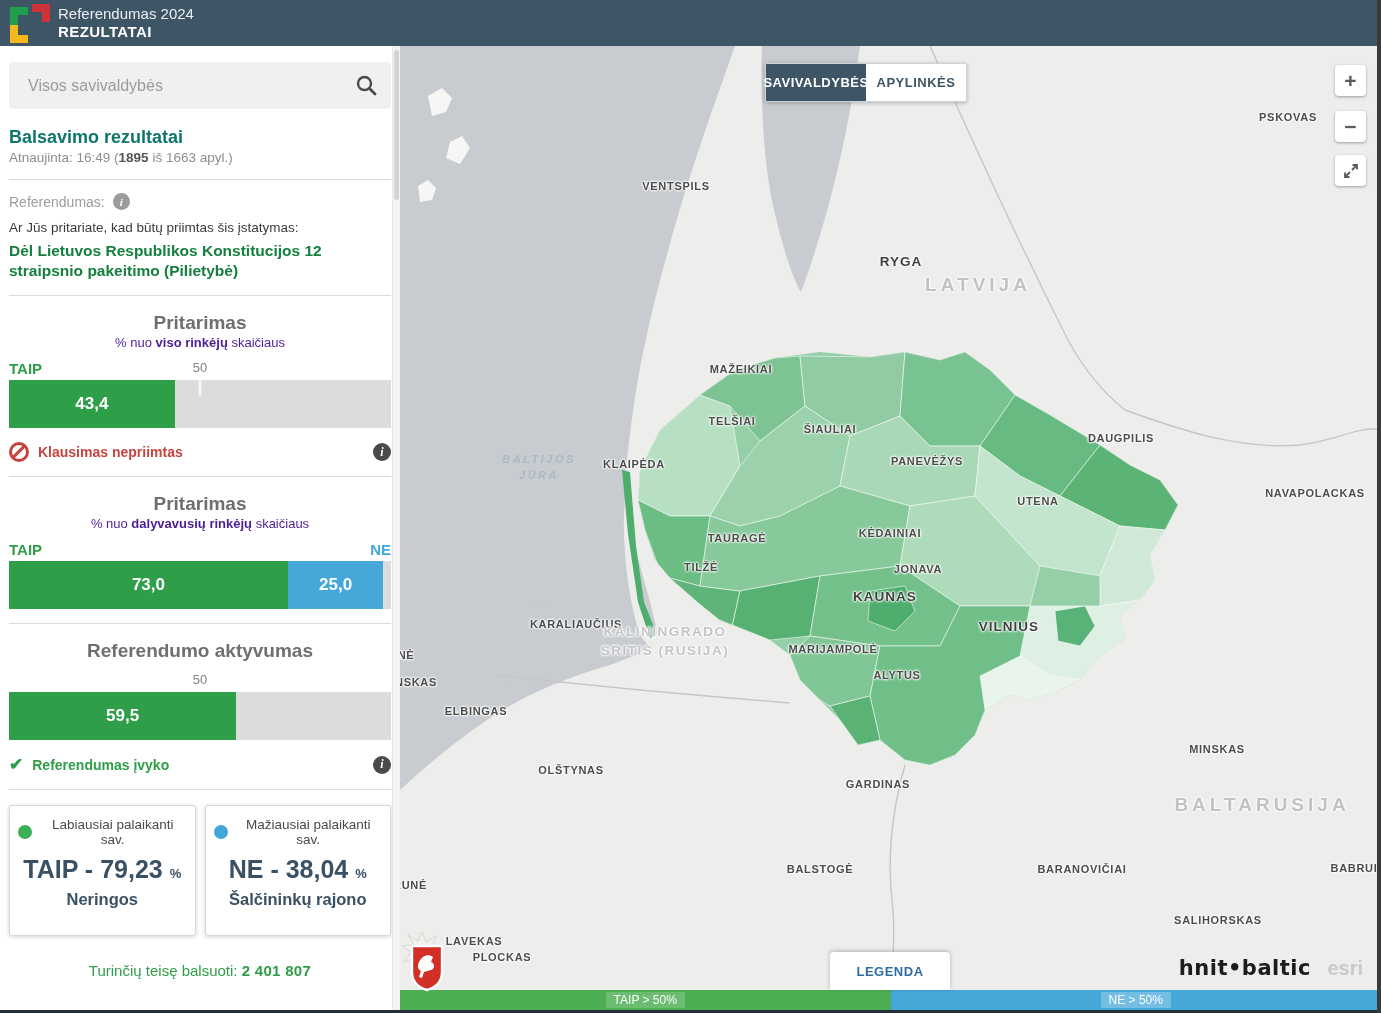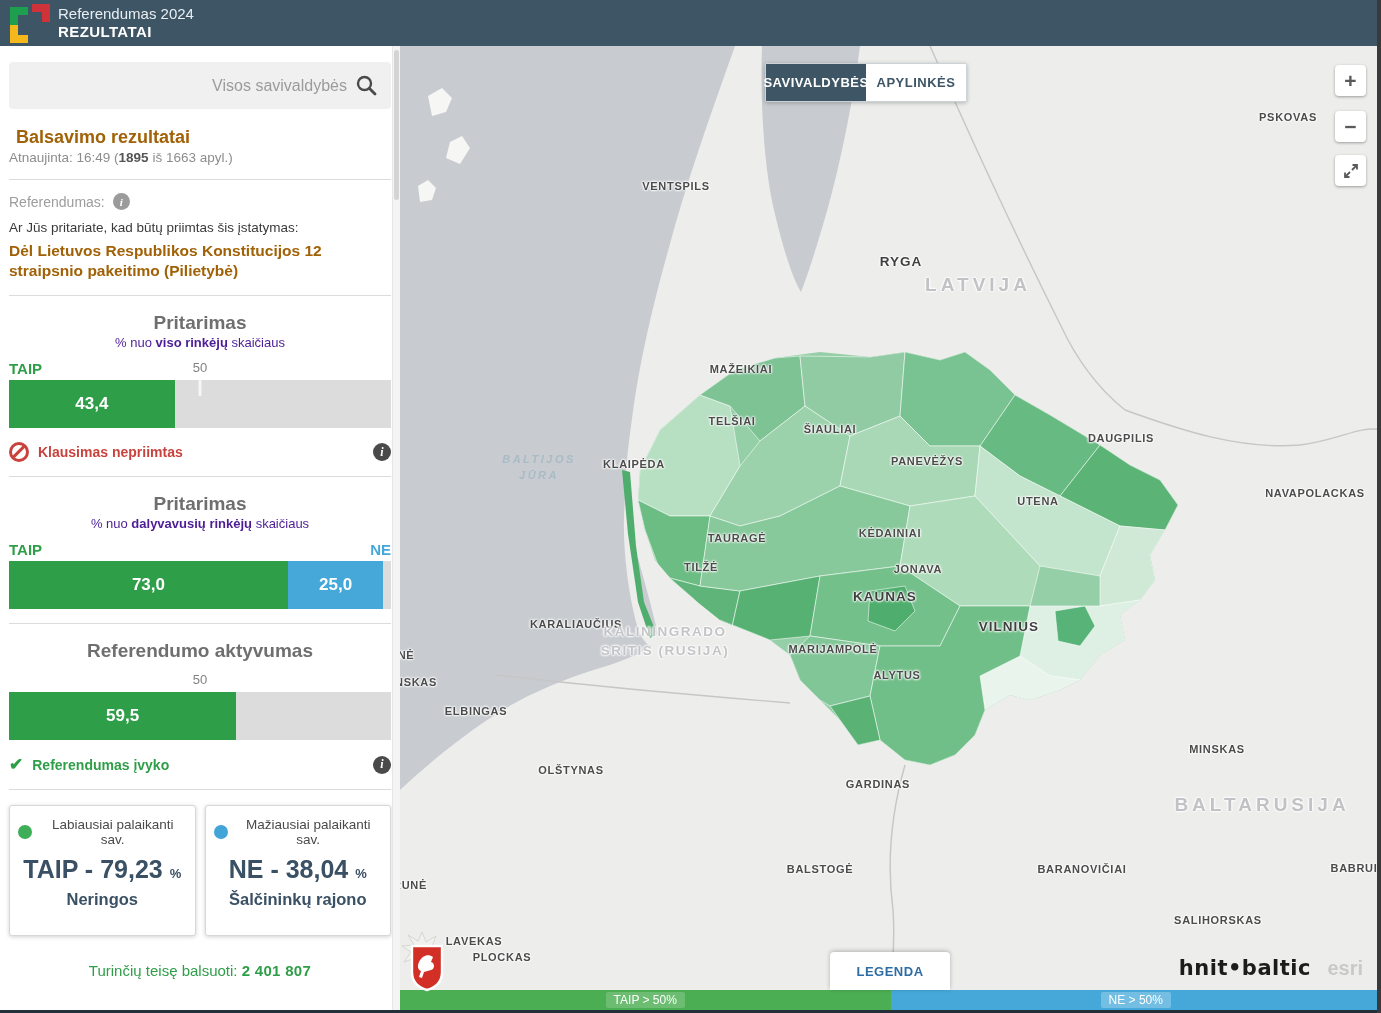--- a/index.html
+++ b/index.html
@@ -9,36 +9,36 @@
   
   .header{position:absolute;left:0;top:0;width:1381px;height:46px;background:var(--header,#3d5565);z-index:30;}
   .logo{position:absolute;left:8px;top:4px;width:44px;height:40px;}
   .htitle{position:absolute;left:58px;top:5px;color:#e9eef2;font-size:15px;line-height:18px;}
   .htitle b{display:block;color:#fff;font-size:15px;letter-spacing:.4px;}
 
   
   .sidebar{position:absolute;left:0;top:46px;width:400px;height:964px;background:#fff;z-index:20;}
   .searchbox{position:relative;margin:16px 9px 0 9px;height:47px;background:#f0f0f0;border-radius:4px;}
   .searchbox input{position:absolute;inset:0;border:0;background:transparent;outline:none;
-      padding:0 44px 0 4px;font:16px "Liberation Sans",sans-serif;color:#444;text-align:right;}
+      padding:0 44px 0 19px;font:16px "Liberation Sans",sans-serif;color:#444;}
   .searchbox input::placeholder{color:#9b9b9b;}
   .search-ic{position:absolute;right:14px;top:12px;}
 
-  .res-title{margin:18px 9px 2px 16px;font-size:18px;font-weight:bold;color:#a16207;}
+  .res-title{margin:18px 9px 2px 9px;font-size:18px;font-weight:bold;color:#0f766e;}
   .updated{margin:2px 9px 0 9px;font-size:13.5px;color:#8d8d8d;}
   .updated b{color:#555;}
   .divider{height:1px;background:#dcdcdc;margin:14px 9px 0 9px;}
 
   .refline{margin:13px 9px 0 9px;font-size:14px;color:#9d9d9d;display:flex;align-items:center;gap:8px;}
   .info-gray,.info-dark{display:inline-flex;width:17px;height:17px;border-radius:50%;
       align-items:center;justify-content:center;color:#fff;font:italic bold 11px "Liberation Serif",serif;}
   .info-gray{background:#9b9b9b;}
   .info-dark{background:#4a4a4a;width:18px;height:18px;font-size:12px;}
   .q-intro{margin:10px 9px 0 9px;font-size:13.5px;color:#3a3a3a;}
-  .q-law{margin:6px 9px 0 9px;font-size:15.5px;font-weight:bold;color:#a16207;line-height:1.3;}
+  .q-law{margin:6px 9px 0 9px;font-size:15.5px;font-weight:bold;color:#15803d;line-height:1.3;}
 
   .sec-title{margin:16px 0 0 0;text-align:center;font-size:19px;font-weight:bold;color:#6f6f6f;}
   .sec-sub{text-align:center;font-size:13px;color:#4c1d95;margin-top:1px;}
   .barlabels{position:relative;height:20px;margin:8px 9px 0 9px;font-size:15px;font-weight:bold;}
   .lbl-yes{position:absolute;left:0;top:2px;color:var(--green,#2f9e49);}
   .lbl-no{position:absolute;right:0;top:2px;color:var(--blue,#45a8d8);}
   .lbl-50{position:absolute;left:50%;transform:translateX(-50%);top:2px;color:#828282;font-weight:normal;font-size:13px;}
   .track{position:relative;height:48px;background:#dcdcdc;margin:2px 9px 0 9px;overflow:hidden;}
   .fill{position:absolute;left:0;top:0;bottom:0;background:var(--green,#2f9e49);
         display:flex;align-items:center;justify-content:center;color:#fff;font-size:17px;font-weight:bold;}

